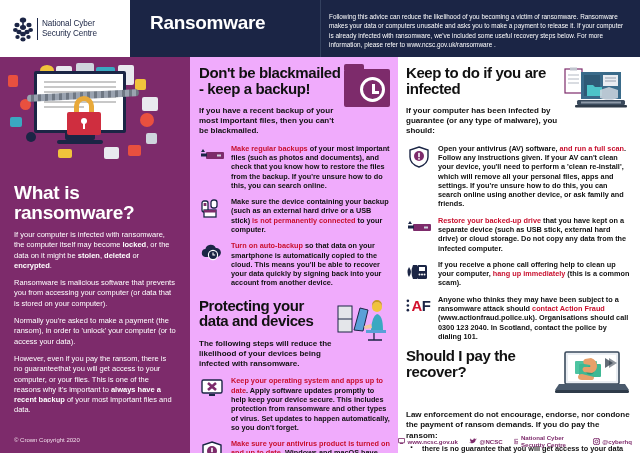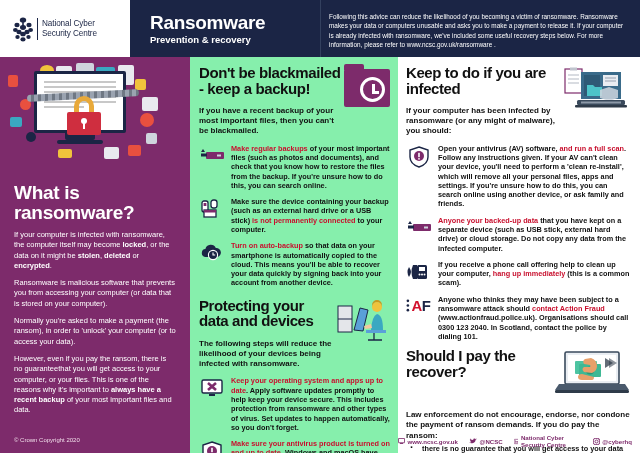--- a/index.html
+++ b/index.html
@@ -82,21 +82,21 @@
     letter-spacing: -0.3px; margin-bottom: 7px;
   }
   .left-content p { font-size: 7.5px; line-height: 10.3px; margin-bottom: 7px; }
   .left-content b { font-weight: bold; }
   .copyright {
     position: absolute; bottom: 10px; left: 14px;
     font-size: 6px; color: #f0dce9;
   }
 
   
-  .col-mid { width: 208px; background: #86efac; padding: 8px 8px 0 9px; position: relative; }
+  .col-mid { width: 208px; background: #f0abfc; padding: 8px 8px 0 9px; position: relative; }
   
   .col-right { flex: 1; background: #fff; padding: 8px 9px 0 8px; position: relative; }
 
   h3.section {
     font-size: 15px; font-weight: bold; color: #111;
     line-height: 15.5px; letter-spacing: -0.4px;
   }
   p.lede { font-size: 8px; line-height: 10.2px; color: #111; font-weight: bold; margin-top: 10px; }
 
   .tip { display: flex; gap: 6px; margin-top: 7px; align-items: flex-start; }
@@ -176,21 +176,20 @@
       </g>
     </svg>
     <div class="logo-divider"></div>
     <div class="logo-text">
       <div>National Cyber</div>
       <div>Security Centre</div>
     </div>
   </div>
   <div class="header-title">
     <h1>Ransomware</h1>
-    <div class="sub">Prevention &amp; recovery</div>
   </div>
   <div class="header-body">Following this advice can reduce the likelihood of you becoming a victim of ransomware. Ransomware makes your data or computers unusable and asks you to make a payment to release it. If your computer is already infected with ransomware, we've included some useful recovery steps below. For more information, please refer to www.ncsc.gov.uk/ransomware .</div>
 </div>
 
 <div class="main">
 
   <div class="col-left">
     <div class="hero">
       <div class="hero-confetti" style="left:8px;top:18px;width:10px;height:12px;background:#e8503f"></div>
       <div class="hero-confetti" style="left:20px;top:42px;width:11px;height:11px;background:#e8503f;border-radius:50%"></div>
@@ -333,21 +332,21 @@
       <div class="tip-body"><span class="hl">Make sure your antivirus product is turned on and up to date</span><span>. Windows and macOS have built in malware protection tools which are suitable for this purpose.</span><span class="hl"></span><span></span></div>
     </div>
 
   </div>
 
   <div class="col-right">
 
     <div class="headrow">
       <div class="headrow-text">
         <h3 class="section">Keep to do if you are infected</h3>
-        <p class="lede">If your computer has been infected by ransomware (or any might of malware), you should:</p>
+        <p class="lede">If your computer has been infected by guarantee (or any type of malware), you should:</p>
       </div>
       <div class="headrow-art">
         <svg class="laptop-art" viewBox="0 0 72 48">
           <rect x="6" y="2" width="17" height="24" fill="#fff" stroke="#7d2b6b" stroke-width="1.2"></rect>
           <rect x="11" y="0.5" width="7" height="3" fill="#bfc4cd"></rect>
           <line x1="9" y1="8" x2="20" y2="8" stroke="#bfc4cd" stroke-width="1.2"></line>
           <line x1="9" y1="12" x2="20" y2="12" stroke="#bfc4cd" stroke-width="1.2"></line>
           <line x1="9" y1="16" x2="20" y2="16" stroke="#bfc4cd" stroke-width="1.2"></line>
           <rect x="22" y="5" width="40" height="27" fill="#3a6b8a"></rect>
           <rect x="25" y="8" width="16" height="21" fill="#2f5a76"></rect>
@@ -377,21 +376,21 @@
 
     <div class="tip">
       <div class="tip-icon">
         <svg viewBox="0 0 26 16" width="26" height="16">
           <rect x="7" y="6" width="18" height="7" rx="1" fill="#7d2b6b"></rect>
           <rect x="18" y="8.5" width="4" height="2" fill="#cfd4dd"></rect>
           <rect x="2" y="7.5" width="6" height="3" fill="#1b2545"></rect>
           <path d="M2 6 L4 3 L6 6 Z" fill="#1b2545"></path>
         </svg>
       </div>
-      <div class="tip-body"><span class="hl">Anyone your backed-up data</span><span> that you have kept on a separate device (such as USB stick, external hard drive) or cloud storage. Do not copy any data from the infected computer.</span><span class="hl"></span><span></span></div>
+      <div class="tip-body"><span class="hl">Restore your backed-up drive</span><span> that you have kept on a separate device (such as USB stick, external hard drive) or cloud storage. Do not copy any data from the infected computer.</span><span class="hl"></span><span></span></div>
     </div>
 
     <div class="tip">
       <div class="tip-icon">
         <svg viewBox="0 0 26 20" width="26" height="20">
           <path d="M3 5 Q0 10 3 15 Q5 12 5 10 Q5 8 3 5 Z" fill="#1b2545"></path>
           <path d="M7 3 Q4 10 7 17 L11 17 L11 3 Z" fill="#1b2545"></path>
           <rect x="11" y="3" width="10" height="14" rx="1.5" fill="#1b2545"></rect>
           <rect x="13" y="5" width="6" height="4" fill="#fff"></rect>
           <circle cx="16" cy="12.5" r="1" fill="#fff"></circle>

